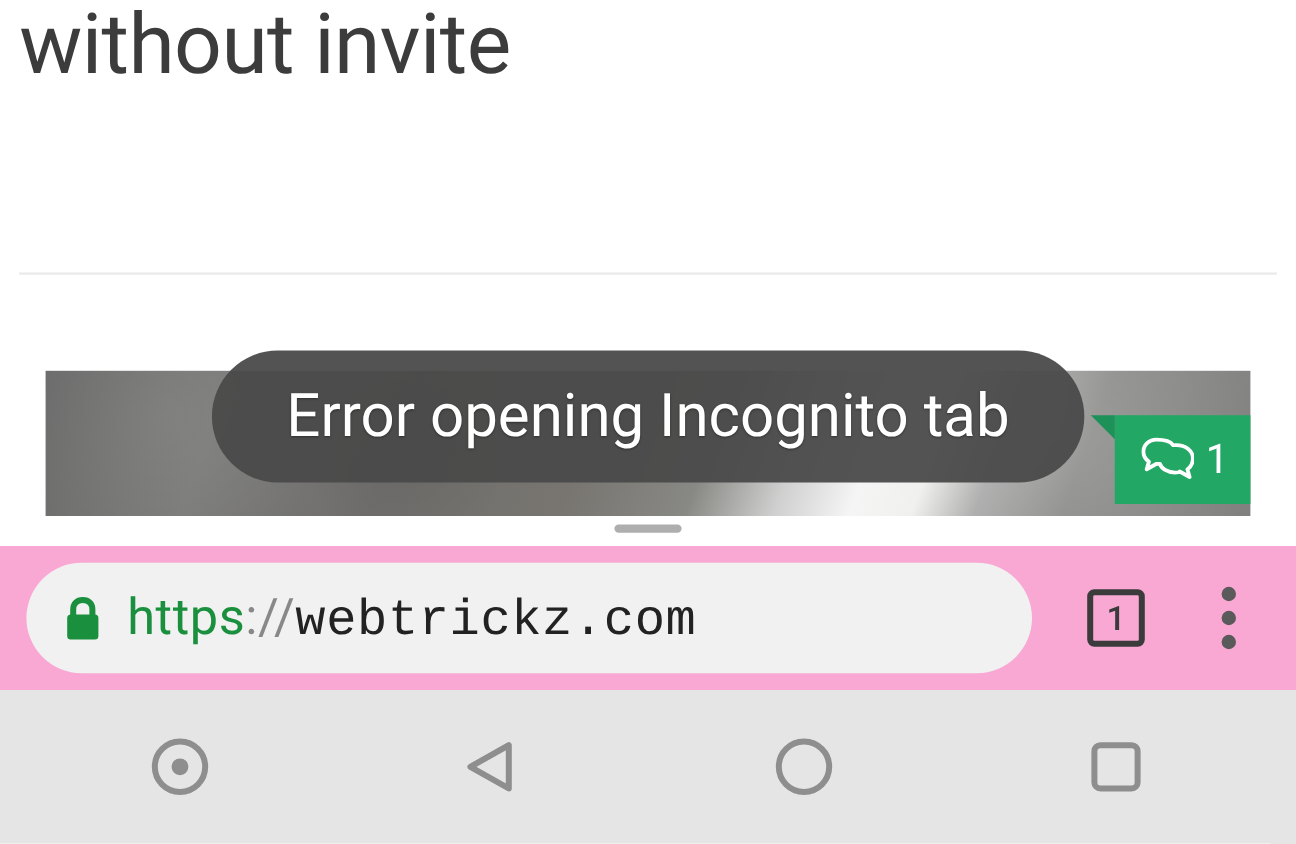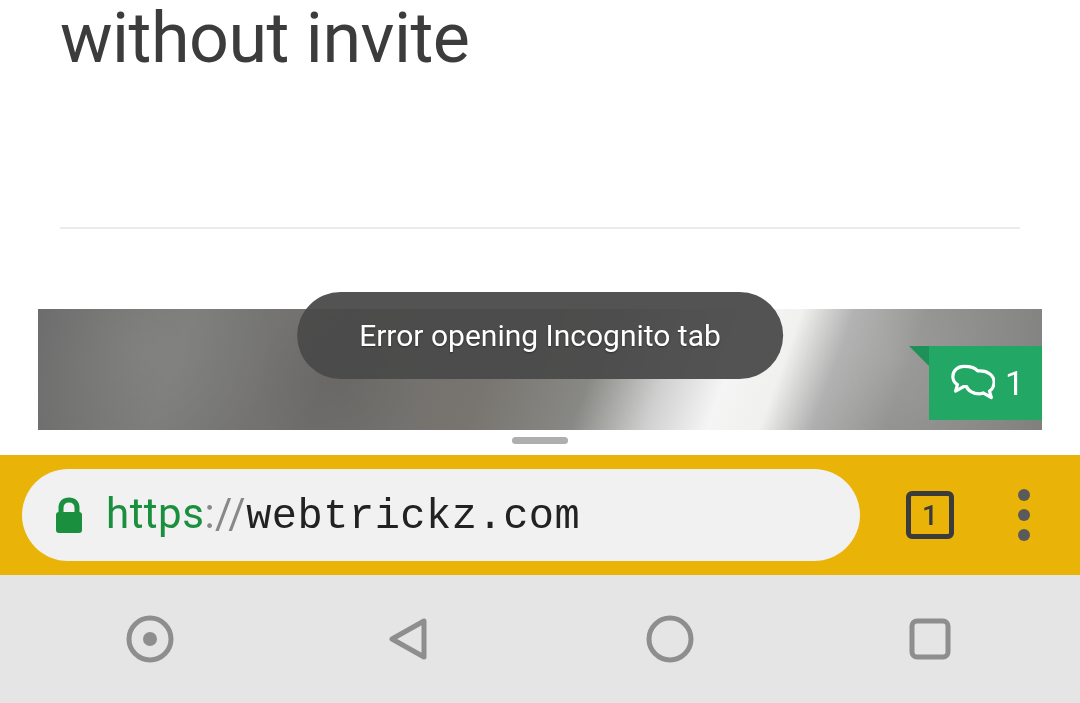--- a/index.html
+++ b/index.html
@@ -9,21 +9,21 @@
     }
     body {
       font-family: -apple-system, BlinkMacSystemFont, "Segoe UI", Roboto, Helvetica, Arial, sans-serif;
       width: 1080px;
       height: 703px;
       background: #ffffff;
       overflow: hidden;
       position: relative;
     }
     .content-area {
-      padding: 0 60px;
+      padding: 0 16px;
       height: 430px;
       position: relative;
     }
     .page-title {
       font-size: 70px;
       font-weight: 400;
       color: #3c3c3c;
       letter-spacing: -0.5px;
       line-height: 1.1;
       margin-bottom: 150px;
@@ -51,21 +51,21 @@
         radial-gradient(circle at 30% 60%, rgba(0,0,0,0.06), transparent 12%),
         radial-gradient(circle at 85% 40%, rgba(255,255,255,0.15), transparent 20%);
     }
     .toast {
       position: absolute;
       top: 292px;
       left: 50%;
       transform: translateX(-50%);
       background: rgba(74,74,74,0.95);
       color: #ffffff;
-      font-size: 30px;
+      font-size: 50px;
       font-weight: 400;
       padding: 26px 62px;
       border-radius: 60px;
       white-space: nowrap;
       text-shadow: 0 1px 2px rgba(0,0,0,0.4);
       z-index: 10;
     }
     .comment-badge {
       position: absolute;
       right: 38px;
@@ -100,21 +100,21 @@
       height: 7px;
       background: #aeaeae;
       border-radius: 4px;
     }
     .browser-bar {
       position: absolute;
       top: 455px;
       left: 0;
       right: 0;
       height: 120px;
-      background: #eab308;
+      background: #f9a8d4;
       display: flex;
       align-items: center;
       padding: 0 18px 0 22px;
       gap: 20px;
     }
     .omnibox {
       flex: 1;
       height: 92px;
       background: #f1f1f1;
       border-radius: 46px;

